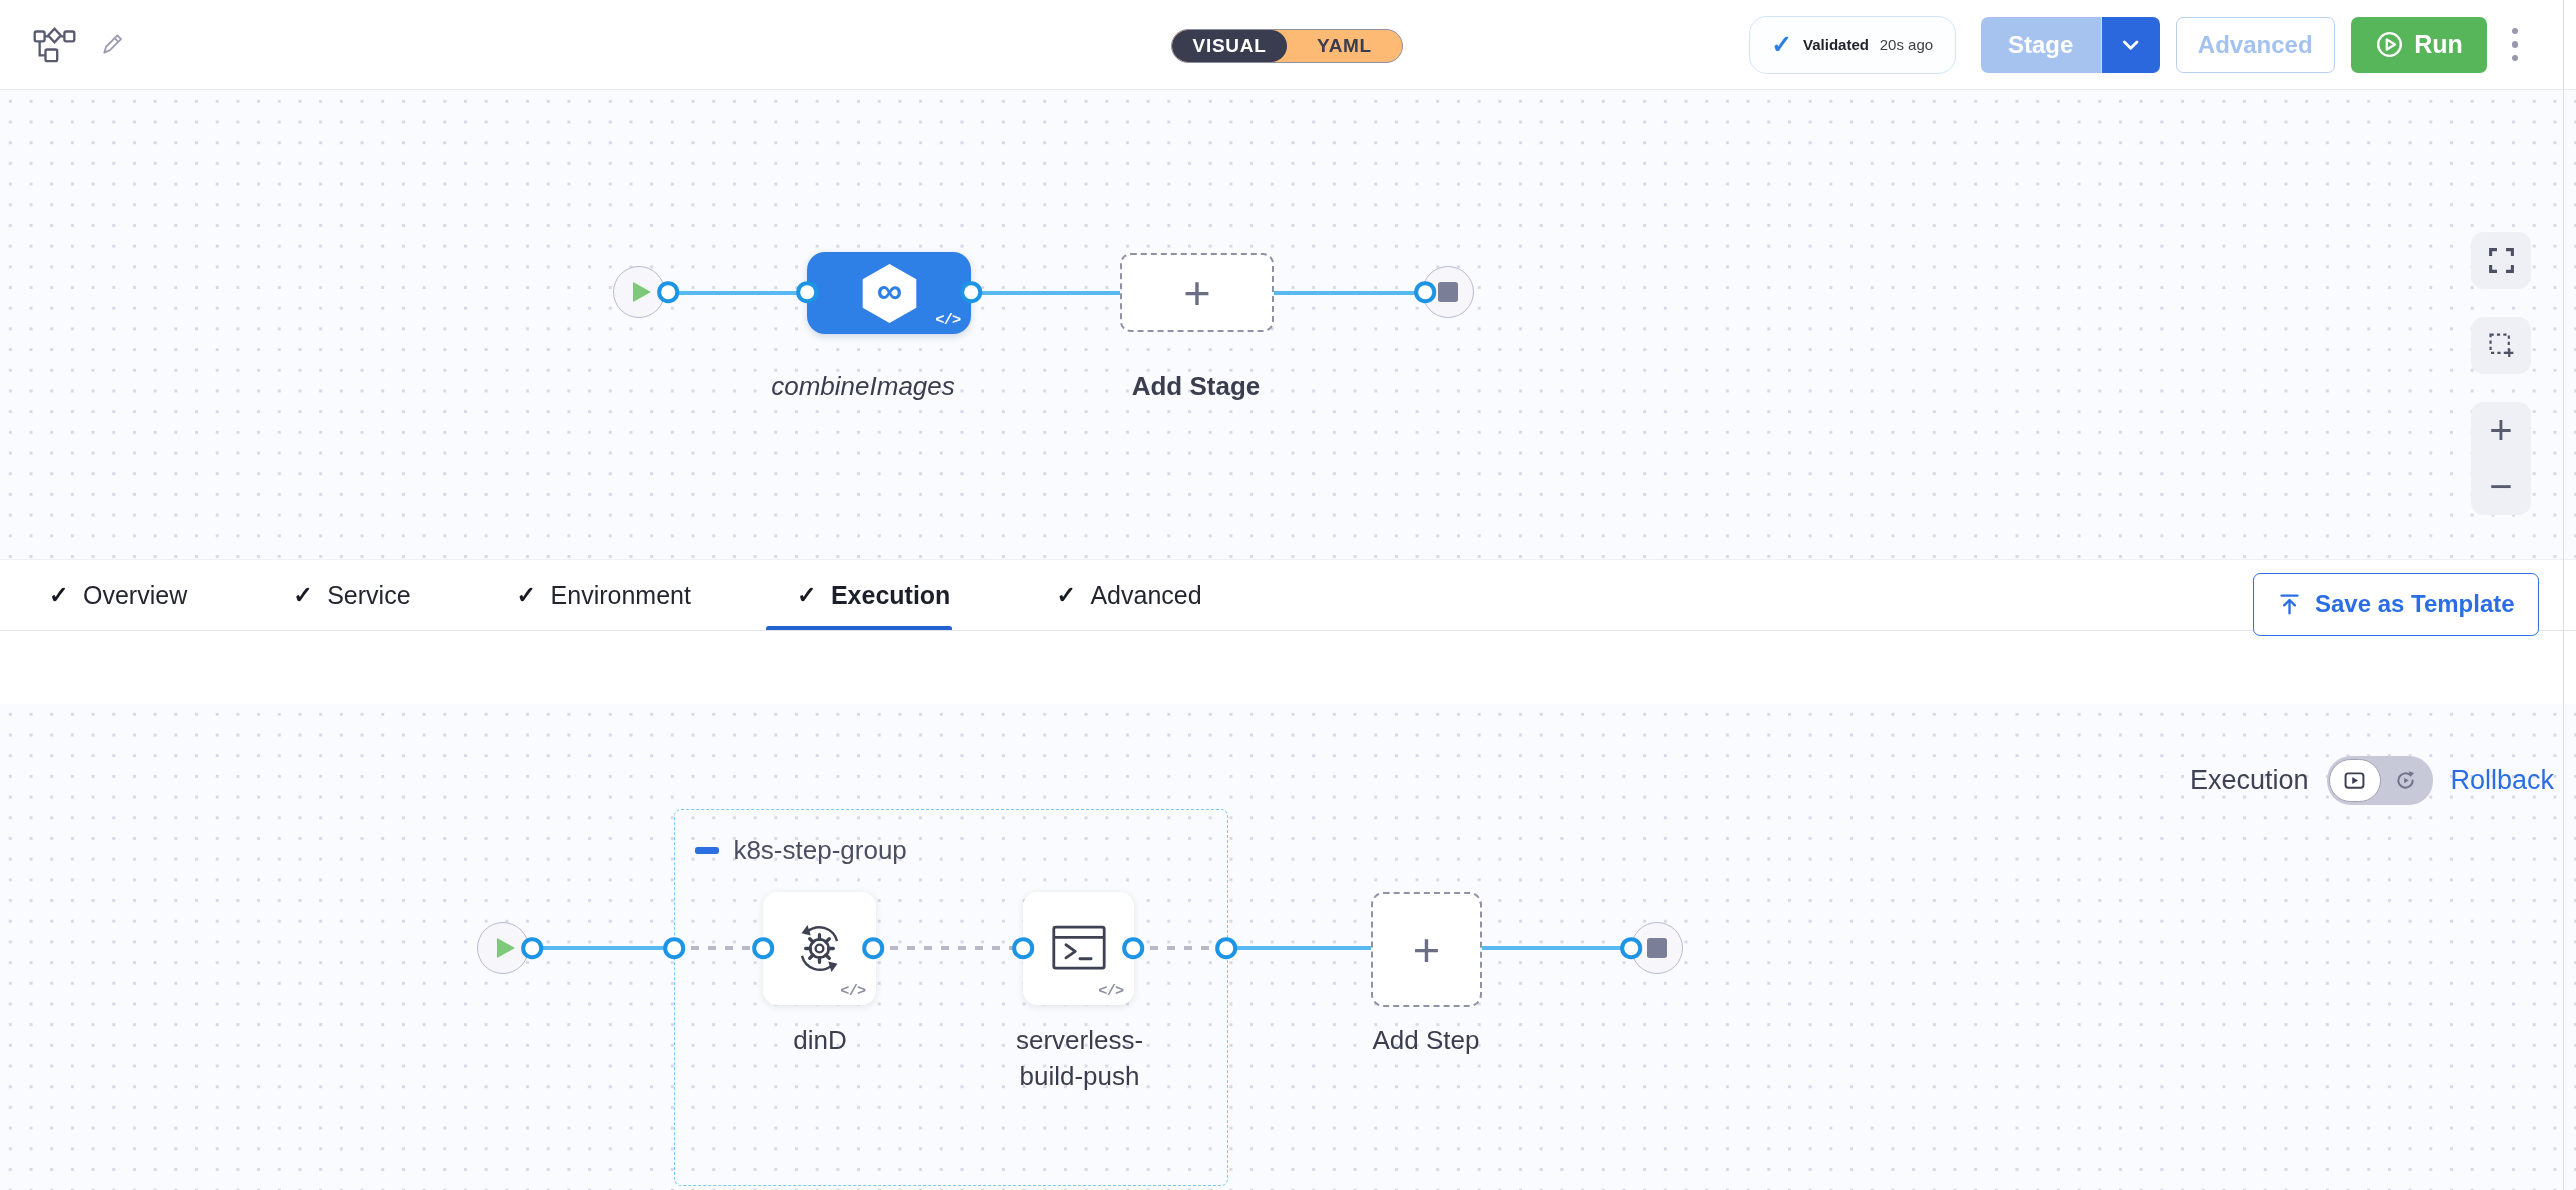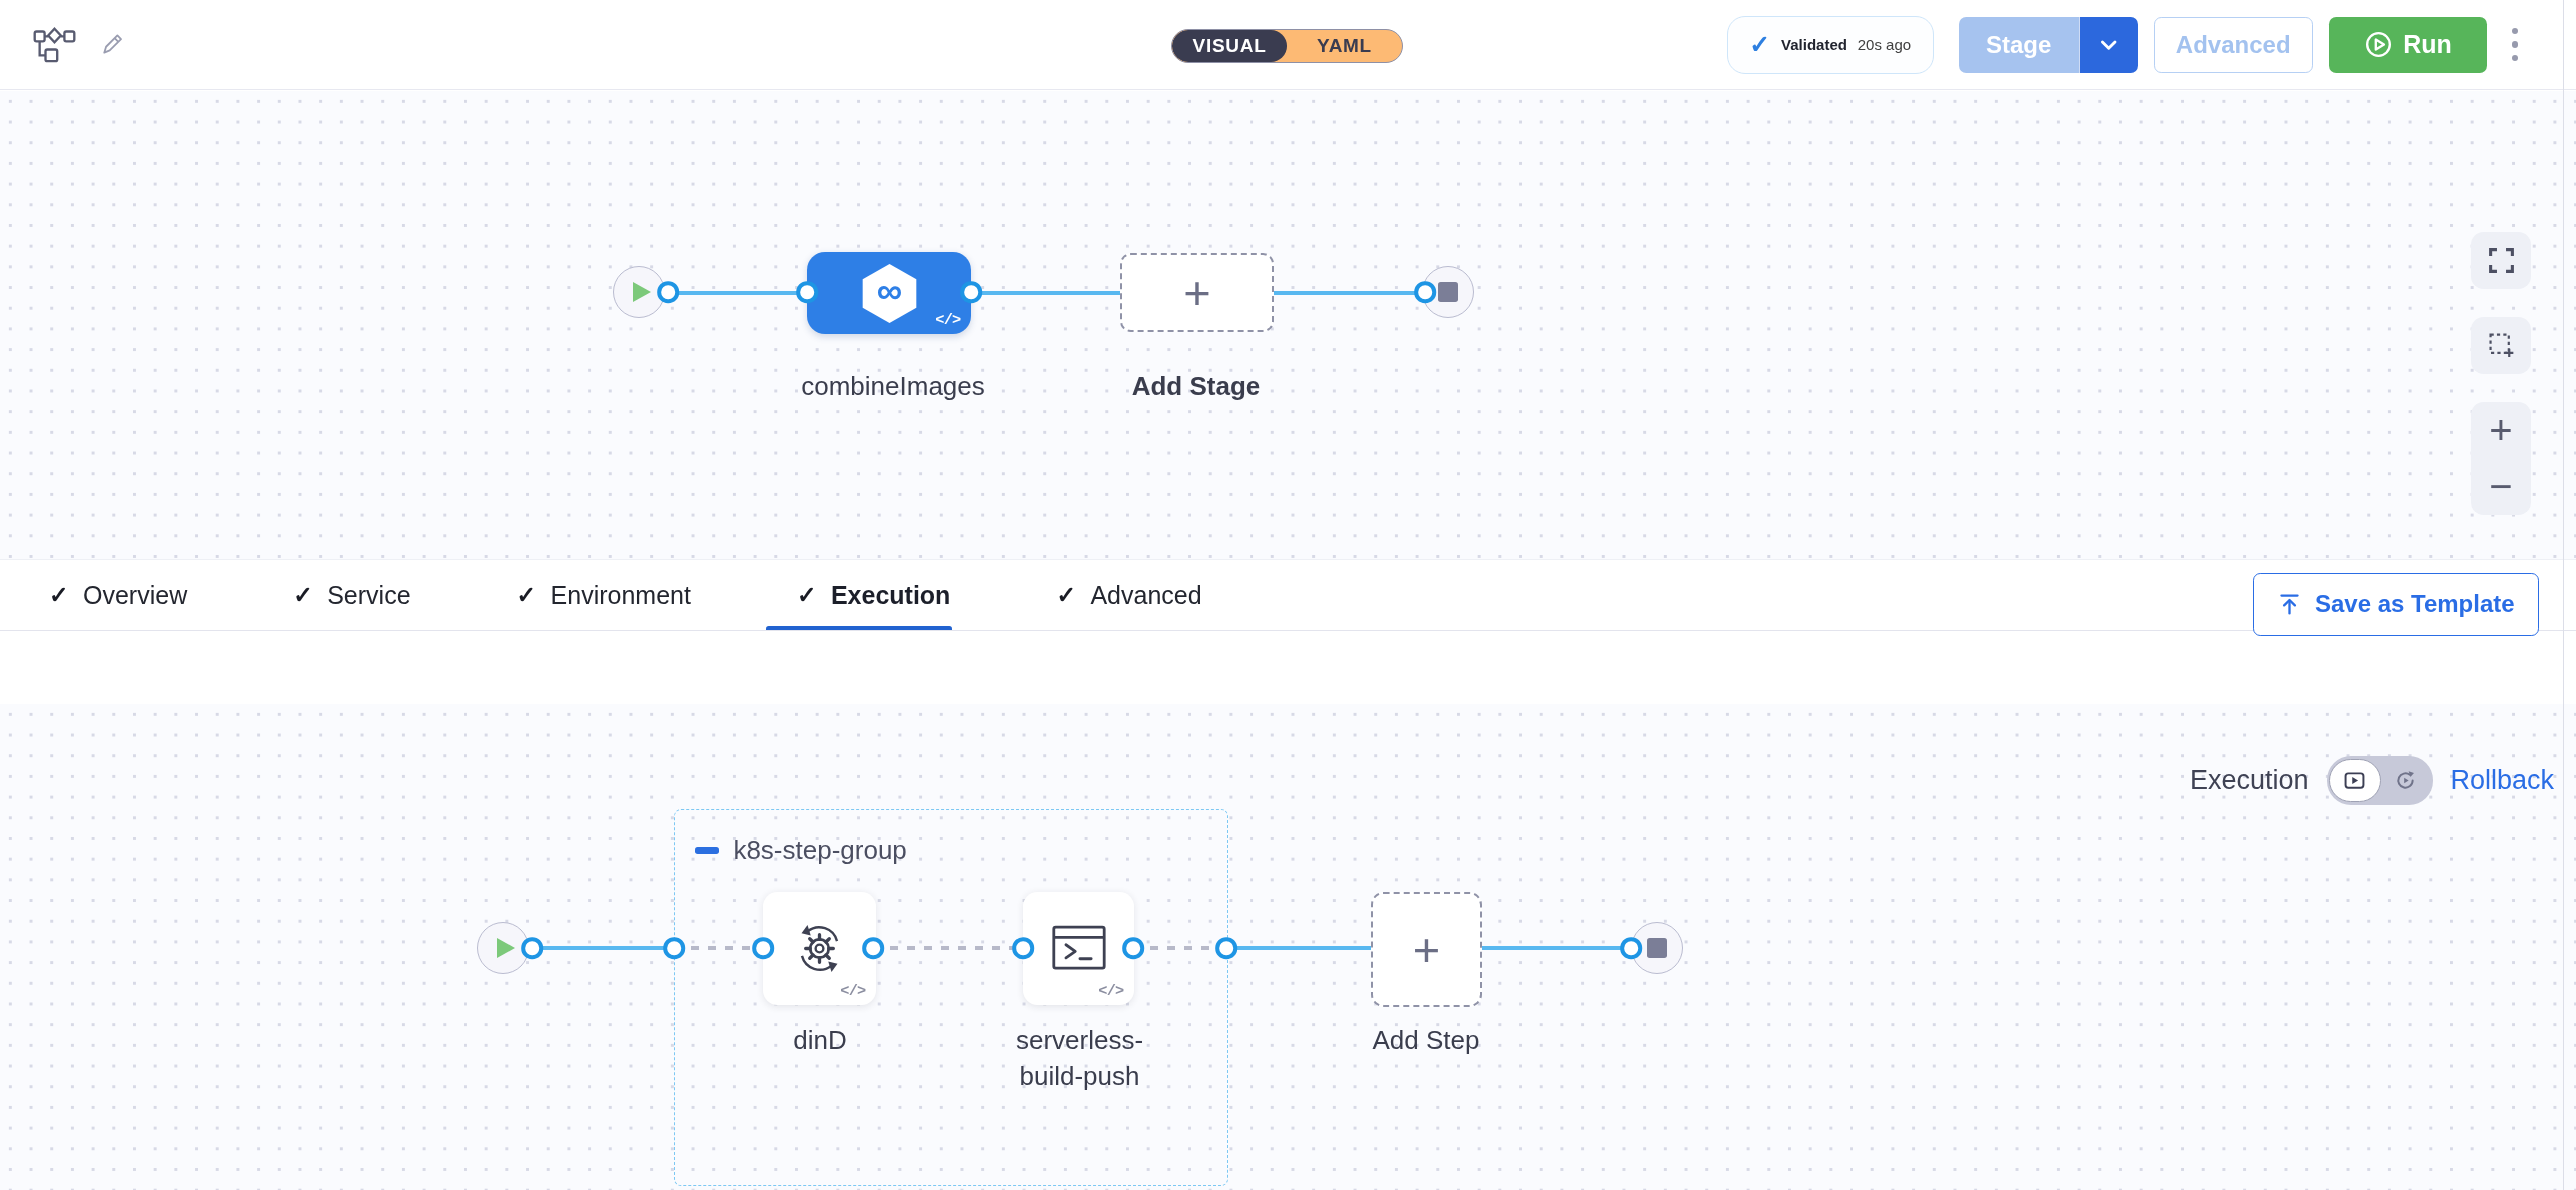--- a/index.html
+++ b/index.html
@@ -22,21 +22,21 @@
   .validated-label{font-size:15px;font-weight:700;color:#21242f;}
   .validated-time{font-size:15px;color:#404040;}
   .save-split{display:flex;height:56px;border-radius:7.2px;overflow:hidden;margin-left:9px;}
   .save-main{width:120px;background:#a6c3ef;color:#fff;font-size:24px;font-weight:700;border:none;
              display:flex;align-items:center;justify-content:center;cursor:default;}
   .save-chev{width:59px;background:#2c68dd;border:none;border-left:1.8px solid #cfdcf5;
              display:flex;align-items:center;justify-content:center;cursor:pointer;}
   .discard-btn{height:56px;width:159px;background:#fff;border:1.8px solid #b6d0f4;border-radius:7.2px;
                color:#a3c2ef;font-size:24px;font-weight:700;display:flex;align-items:center;justify-content:center;
                box-sizing:border-box;cursor:default;}
-  .run-btn{height:56px;width:158px;background:#57b55a;border:none;border-radius:7.2px;color:#fff;font-size:25px;
+  .run-btn{height:56px;width:136px;background:#57b55a;border:none;border-radius:7.2px;color:#fff;font-size:25px;
            font-weight:700;display:flex;align-items:center;justify-content:center;gap:10.8px;cursor:pointer;}
   .kebab{display:flex;flex-direction:column;gap:7.2px;padding:7.2px 9px;cursor:pointer;}
   .kebab i{width:6.3px;height:6.3px;border-radius:50%;background:#979aad;display:block;}
   
   .canvas{position:absolute;left:0;width:2576px;background-color:#fafbfe;
           background-image:radial-gradient(#d7d9e6 1.8px, transparent 1.8px);background-size:20.7px 20.7px;}
   .canvas-top{top:91px;height:468px;}
   .canvas-bottom{top:704px;height:486px;}
   .tabbar{position:absolute;top:559px;left:0;width:2576px;height:72px;background:#fff;
           border-top:0.9px solid #eef0f5;border-bottom:0.9px solid #e3e4ed;display:flex;align-items:center;
@@ -174,21 +174,21 @@
 
     <div class="endpoint" style="left:1448px;top:201px;">
       <div class="stop-sq"></div>
     </div>
 
     <div class="port" style="left:668px;top:201px;"></div>
     <div class="port" style="left:807px;top:201px;"></div>
     <div class="port" style="left:971px;top:201px;"></div>
     <div class="port" style="left:1425px;top:201px;"></div>
 
-    <div class="node-label" style="left:893px;top:277px;">combineImages</div>
+    <div class="node-label" style="left:863px;top:277px;font-style:italic;">combineImages</div>
     <div class="node-label" style="left:1196px;top:277px;font-weight:bold;">Add Stage</div>
 
     <button class="ctl-btn" style="top:141px;height:57px;">
       <svg width="29" height="29" viewBox="0 0 32 32">
         <g fill="none" stroke="#4d5063" stroke-width="3.4">
           <path d="M4 11 V4 H11"></path>
             <path d="M21 4 H28 V11"></path>
             <path d="M28 21 V28 H21"></path>
             <path d="M11 28 H4 V21"></path>
         </g>

